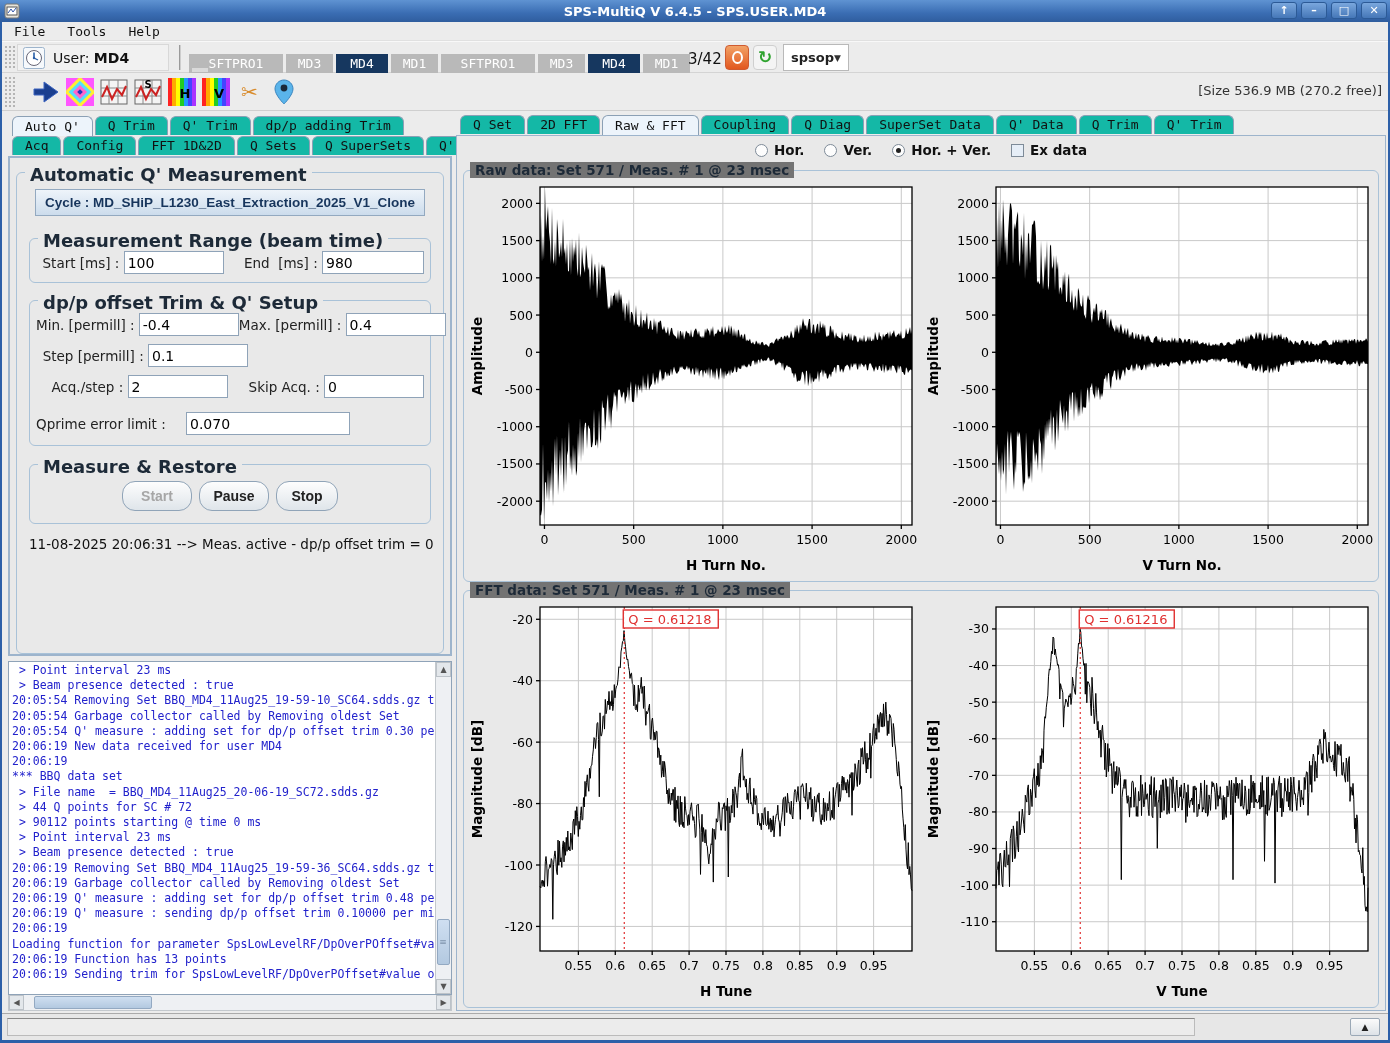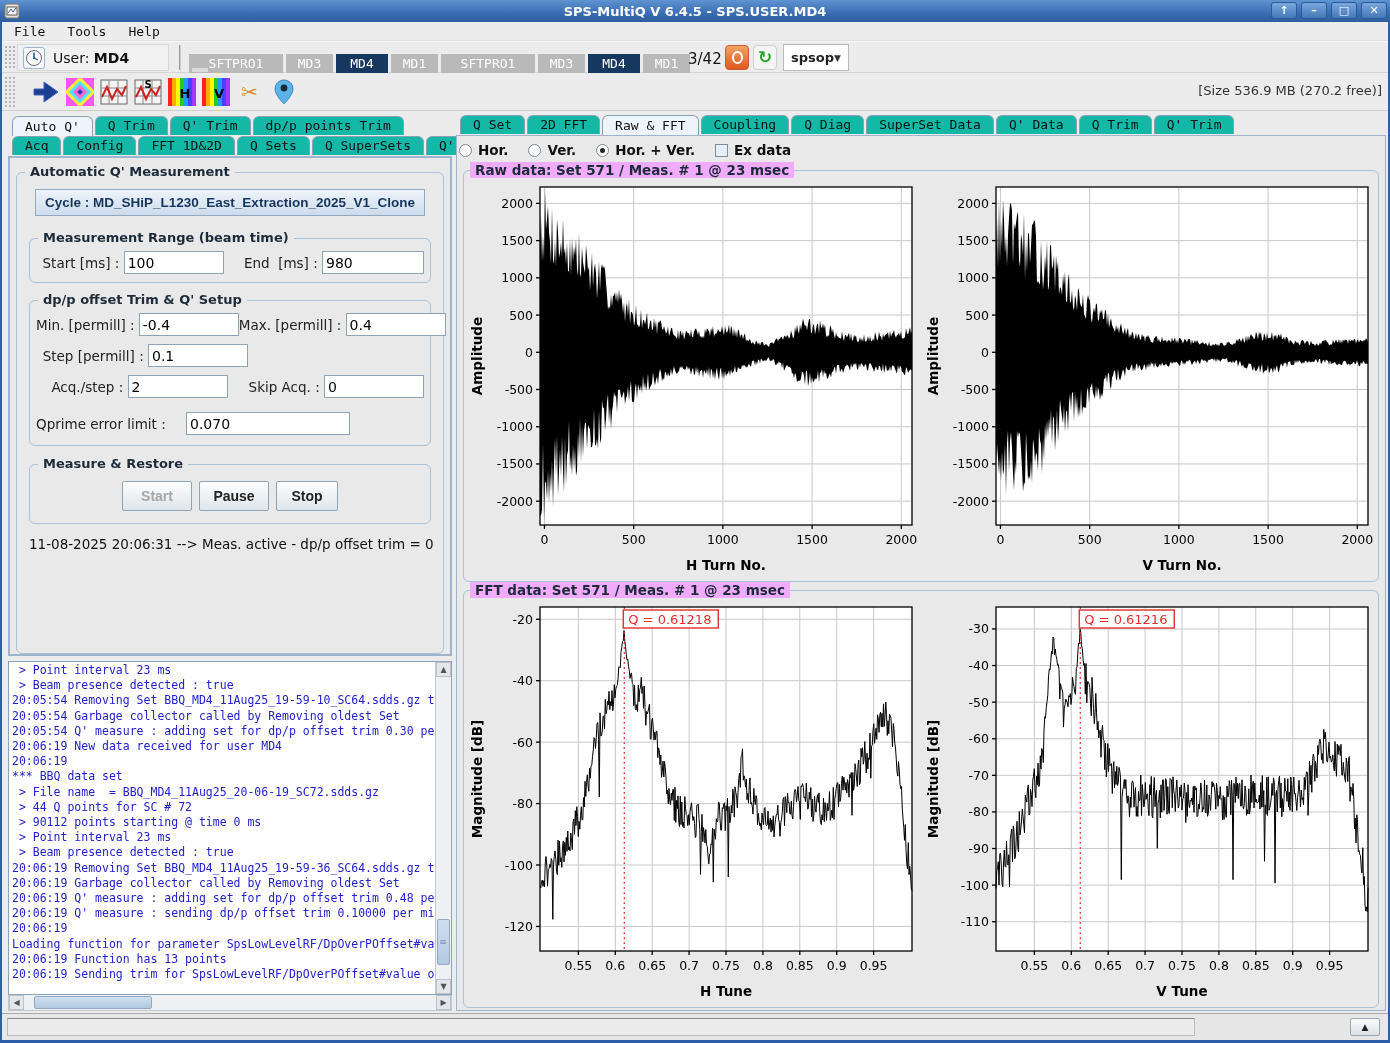--- a/index.html
+++ b/index.html
@@ -62,34 +62,34 @@
   .tabrow { display:flex; padding-left:4px; height:21px; align-items:center; }
   .tab { font-family:"DejaVu Sans Mono",monospace; font-size:13px; color:#111; background:#14b8a6;
     border:1px solid #8ba0b5; border-bottom:none; border-radius:6px 6px 0 0; padding:1px 12px 2px 12px;
     margin-right:2px; white-space:nowrap; }
   .tab.sel { background:#edf4fb; padding-top:2px; }
   #lp-tabs2 { margin-top:-1px; }
 
   #autoq-wrap { border:2px solid #9db4cc; background:#e9e9e9; height:500px; position:relative; padding:2px; }
   .grp { border:1px solid #a9c2d8; border-radius:6px; position:relative; background:#e9e9e9; }
   .grp > .lg { position:absolute; top:-9px; left:8px; background:#e9e9e9; padding:0 5px;
-    font-weight:bold; font-size:13px; color:#1d2a38; white-space:nowrap; }
+    font-weight:bold; font-size:18px; color:#1d2a38; white-space:nowrap; }
   #autoq-grp { margin:12px 4px 0 4px; padding:14px 8px 6px 8px; height:482px; }
   #cycle-btn { display:block; width:390px; height:27px; margin:2px auto 0 auto; border:1px solid #93a9c0;
     background:linear-gradient(#eef4fa,#ccdcec); text-align:center; font-weight:bold; font-size:13.5px;
     color:#17355c; line-height:25px; }
   #range-grp { margin:22px 4px 0 4px; padding:12px 6px 8px 6px; }
   #setup-grp { margin:17px 4px 0 4px; padding:12px 6px 10px 6px; }
   #measure-grp { margin:18px 4px 0 4px; padding:16px 6px 12px 6px; }
   .frow { display:flex; align-items:center; margin-bottom:8px; }
   .frow:last-child { margin-bottom:0; }
   .flabel { font-size:13.5px; color:#222; text-align:right; white-space:pre; }
   .finput { height:23px; border:1px solid #8fa3b8; background:#fff; font-family:"DejaVu Sans",sans-serif;
     font-size:14px; padding:0 3px; color:#000; }
-  .btn { border:1px solid #90a4b8; border-radius:2px; background:linear-gradient(#fdfdfd,#dfe5ea);
+  .btn { border:1px solid #90a4b8; border-radius:13px; background:linear-gradient(#fdfdfd,#dfe5ea);
     font-weight:bold; font-size:14px; color:#222; height:30px; }
   .btn.disabled { color:#a6a6a6; }
   #meas-buttons { display:flex; gap:7px; justify-content:center; }
   #status-line { margin:12px 2px 0 4px; font-size:13.5px; color:#111; white-space:nowrap; overflow:hidden; }
 
   #console-area { flex:1; margin-top:5px; border:1px solid #8fa3b8; background:#fff; display:flex; min-height:0; }
   #console-text { flex:1; overflow:hidden; padding:1px 0 0 3px; }
   .console-line { font-family:"DejaVu Sans Mono",monospace; font-size:11.5px; line-height:15.2px;
     color:#2222cc; white-space:pre; }
   .sb-v { width:16px; border-left:1px solid #c3c8cd; background:#eef0f3; display:flex; flex-direction:column; }
@@ -98,28 +98,28 @@
     display:flex; align-items:center; justify-content:center; }
   .sb-v .sb-btn { height:15px; } .sb-h .sb-btn { width:15px; }
   .sb-track { flex:1; position:relative; }
   .sb-thumb { position:absolute; background:linear-gradient(#cfdff1,#b3c9e0); border:1px solid #93a9c2; border-radius:2px; }
   #v-thumb { left:1px; right:1px; bottom:14px; height:46px; }
   #h-thumb { top:1px; bottom:1px; left:10px; width:118px; }
   .grip { color:#7e93ab; font-size:9px; letter-spacing:1px; text-align:center; line-height:44px; }
 
   
   #rp-content { flex:1; border:1px solid #9db4cc; background:#e9e9e9; padding:2px 2px; display:flex; flex-direction:column; min-height:0;}
-  #radio-row { height:26px; display:flex; align-items:center; justify-content:flex-start; gap:20px; }
+  #radio-row { height:26px; display:flex; align-items:center; justify-content:center; gap:20px; }
   .radio-item { display:flex; align-items:center; gap:6px; }
   .radio-circ { width:13px; height:13px; border-radius:50%; background:#fdfdfd; border:1px solid #7e8b98; position:relative; }
   .radio-circ.sel::after { content:""; position:absolute; left:3px; top:3px; width:5px; height:5px; border-radius:50%; background:#222; }
   .chk-box { width:13px; height:13px; background:#e6eef7; border:1px solid #7e8b98; }
   .radio-item .rl { font-weight:bold; font-size:13.5px; color:#111; }
   .chart-grp { border:1px solid #a9c2d8; border-radius:6px; position:relative; background:#e9e9e9; margin:8px 4px 0 4px; }
-  .chart-grp > .lg { position:absolute; top:-9px; left:6px; background:#f0abfc; padding:0 5px;
+  .chart-grp > .lg { position:absolute; top:-9px; left:6px; background:#737373; padding:0 5px;
     font-weight:bold; font-size:13.5px; color:#1d2a38;text-align:right; }
   .charts-row { display:flex; padding:6px 0 2px 2px; }
 
   
   #statusbar { position:absolute; left:2px; bottom:3px; width:1386px; height:27px; background:#e7e7e7;
     border-top:1px solid #aaa; }
   #status-field { position:absolute; left:5px; top:4px; width:1188px; height:18px; background:#ececec;
     border:1px solid #bbb; border-top-color:#888; }
   #status-up-btn { position:absolute; right:8px; top:4px; width:30px; height:18px; background:linear-gradient(#fbfbfb,#dde2e7);
     border:1px solid #9aa8b6; border-radius:2px; color:#222; font-size:9px; text-align:center; line-height:16px; }
@@ -253,21 +253,21 @@
     </div>
   </div>
   <span id="size-info">[Size 536.9 MB (270.2 free)]</span>
 </div>
 
 <div id="left-panel">
   <div class="tabrow" id="lp-tabs1">
       <span class="tab sel">Auto Q'</span>
       <span class="tab">Q Trim</span>
       <span class="tab">Q' Trim</span>
-      <span class="tab">dp/p points Trim</span>
+      <span class="tab">dp/p adding Trim</span>
     </div>
   <div class="tabrow" id="lp-tabs2">
       <span class="tab">Acq</span>
       <span class="tab">Config</span>
       <span class="tab">FFT 1D&amp;2D</span>
       <span class="tab">Q Sets</span>
       <span class="tab">Q SuperSets</span>
       <span class="tab">Q' Sets</span>
     </div>
 

